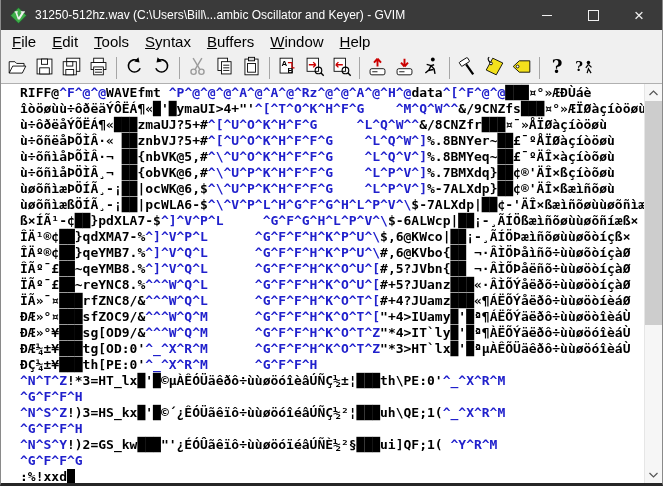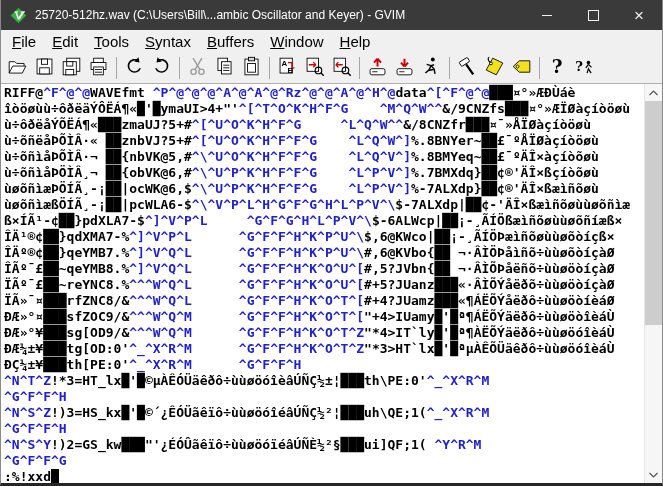--- a/index.html
+++ b/index.html
@@ -26,21 +26,21 @@
   
   .toolbar{flex:0 0 30px;background:#f0f0f0;border-bottom:1px solid #b0b0b0;display:flex;align-items:center;padding-left:3px;}
   .tb-btn{width:27px;height:26px;display:flex;align-items:center;justify-content:center;}
   .tb-btn svg{width:21px;height:21px;}
   .tb-sep{width:1px;height:22px;background:#a6a6a6;margin:0 4px;}
   
   .editor-wrap{flex:1;display:flex;background:#fff;min-height:0;}
   .editor{flex:1;overflow:hidden;padding:1px 0 0 3px;
     font-family:"DejaVu Sans Mono",monospace;font-size:13px;line-height:16px;font-weight:bold;
     white-space:pre;}
-  .row{height:16px;}
+  .row{height:16px;margin-left:16px;}
   .k{color:#000;}
   .b{color:#2020cc;}
   .cursor{display:inline-block;width:8px;height:14px;background:#000;vertical-align:-2px;}
   
   .scrollbar{flex:0 0 17px;background:#f6f6f6;display:flex;flex-direction:column;border-left:1px solid #e6e6e6;}
   .sb-arrow{flex:0 0 17px;display:flex;align-items:center;justify-content:center;}
   .sb-thumb{height:224px;background:#cdcdcd;}
   .sb-fill{flex:1;}
 </style>
 </head>
@@ -48,21 +48,21 @@
 
 <div class="window">
 
   <div class="titlebar">
     <span class="vim-icon">
       <svg width="17" height="17" viewBox="0 0 24 24">
         <path d="M12 1 L23 12 L12 23 L1 12 Z" fill="#3fae49" stroke="#1d6b2d"></path>
         <path d="M6.5 6 h4.5 v1.8 h-1 l2.3 6.5 L16.5 7.8 h-1.3 V6 H21 v1.8 h-1 l-6.3 9.8 h-2.6 L7.5 7.8 h-1 Z" fill="#efefef"></path>
       </svg>
     </span>
-    <span class="title">25720-512hz.wav (C:\Users\Bill\...ambic Oscillator and Keyer) - GVIM</span>
+    <span class="title">31250-512hz.wav (C:\Users\Bill\...ambic Oscillator and Keyer) - GVIM</span>
     <div class="winbtns">
       <div class="winbtn">
           <div class="min-glyph"></div>
         </div>
       <div class="winbtn">
           <div class="max-glyph"></div>
         </div>
       <div class="winbtn">
           <span class="close-glyph">×</span>
         </div>

